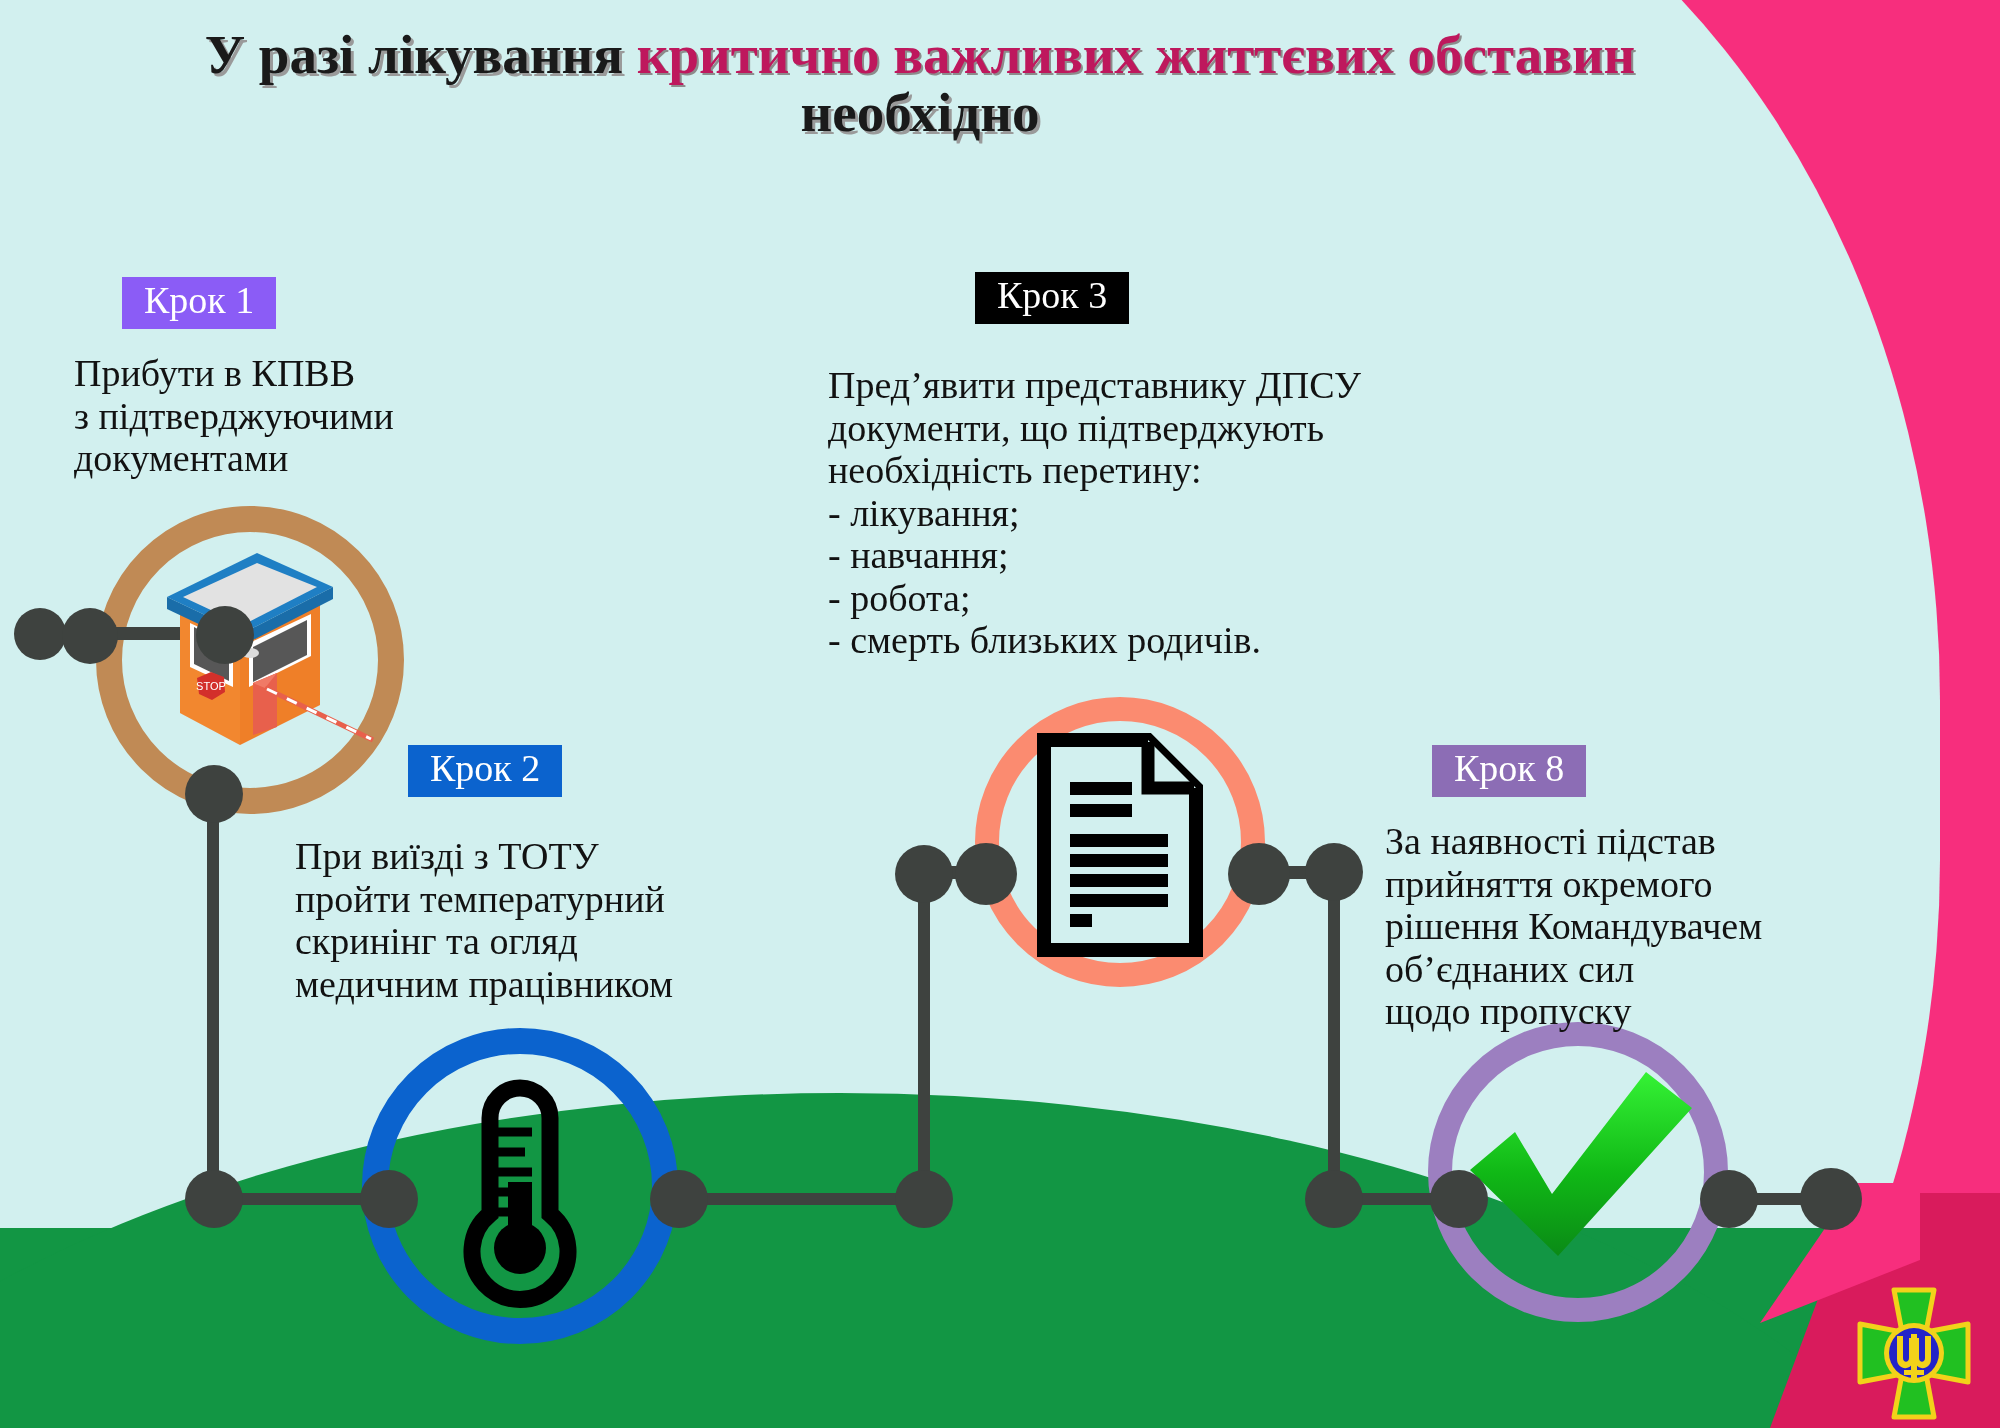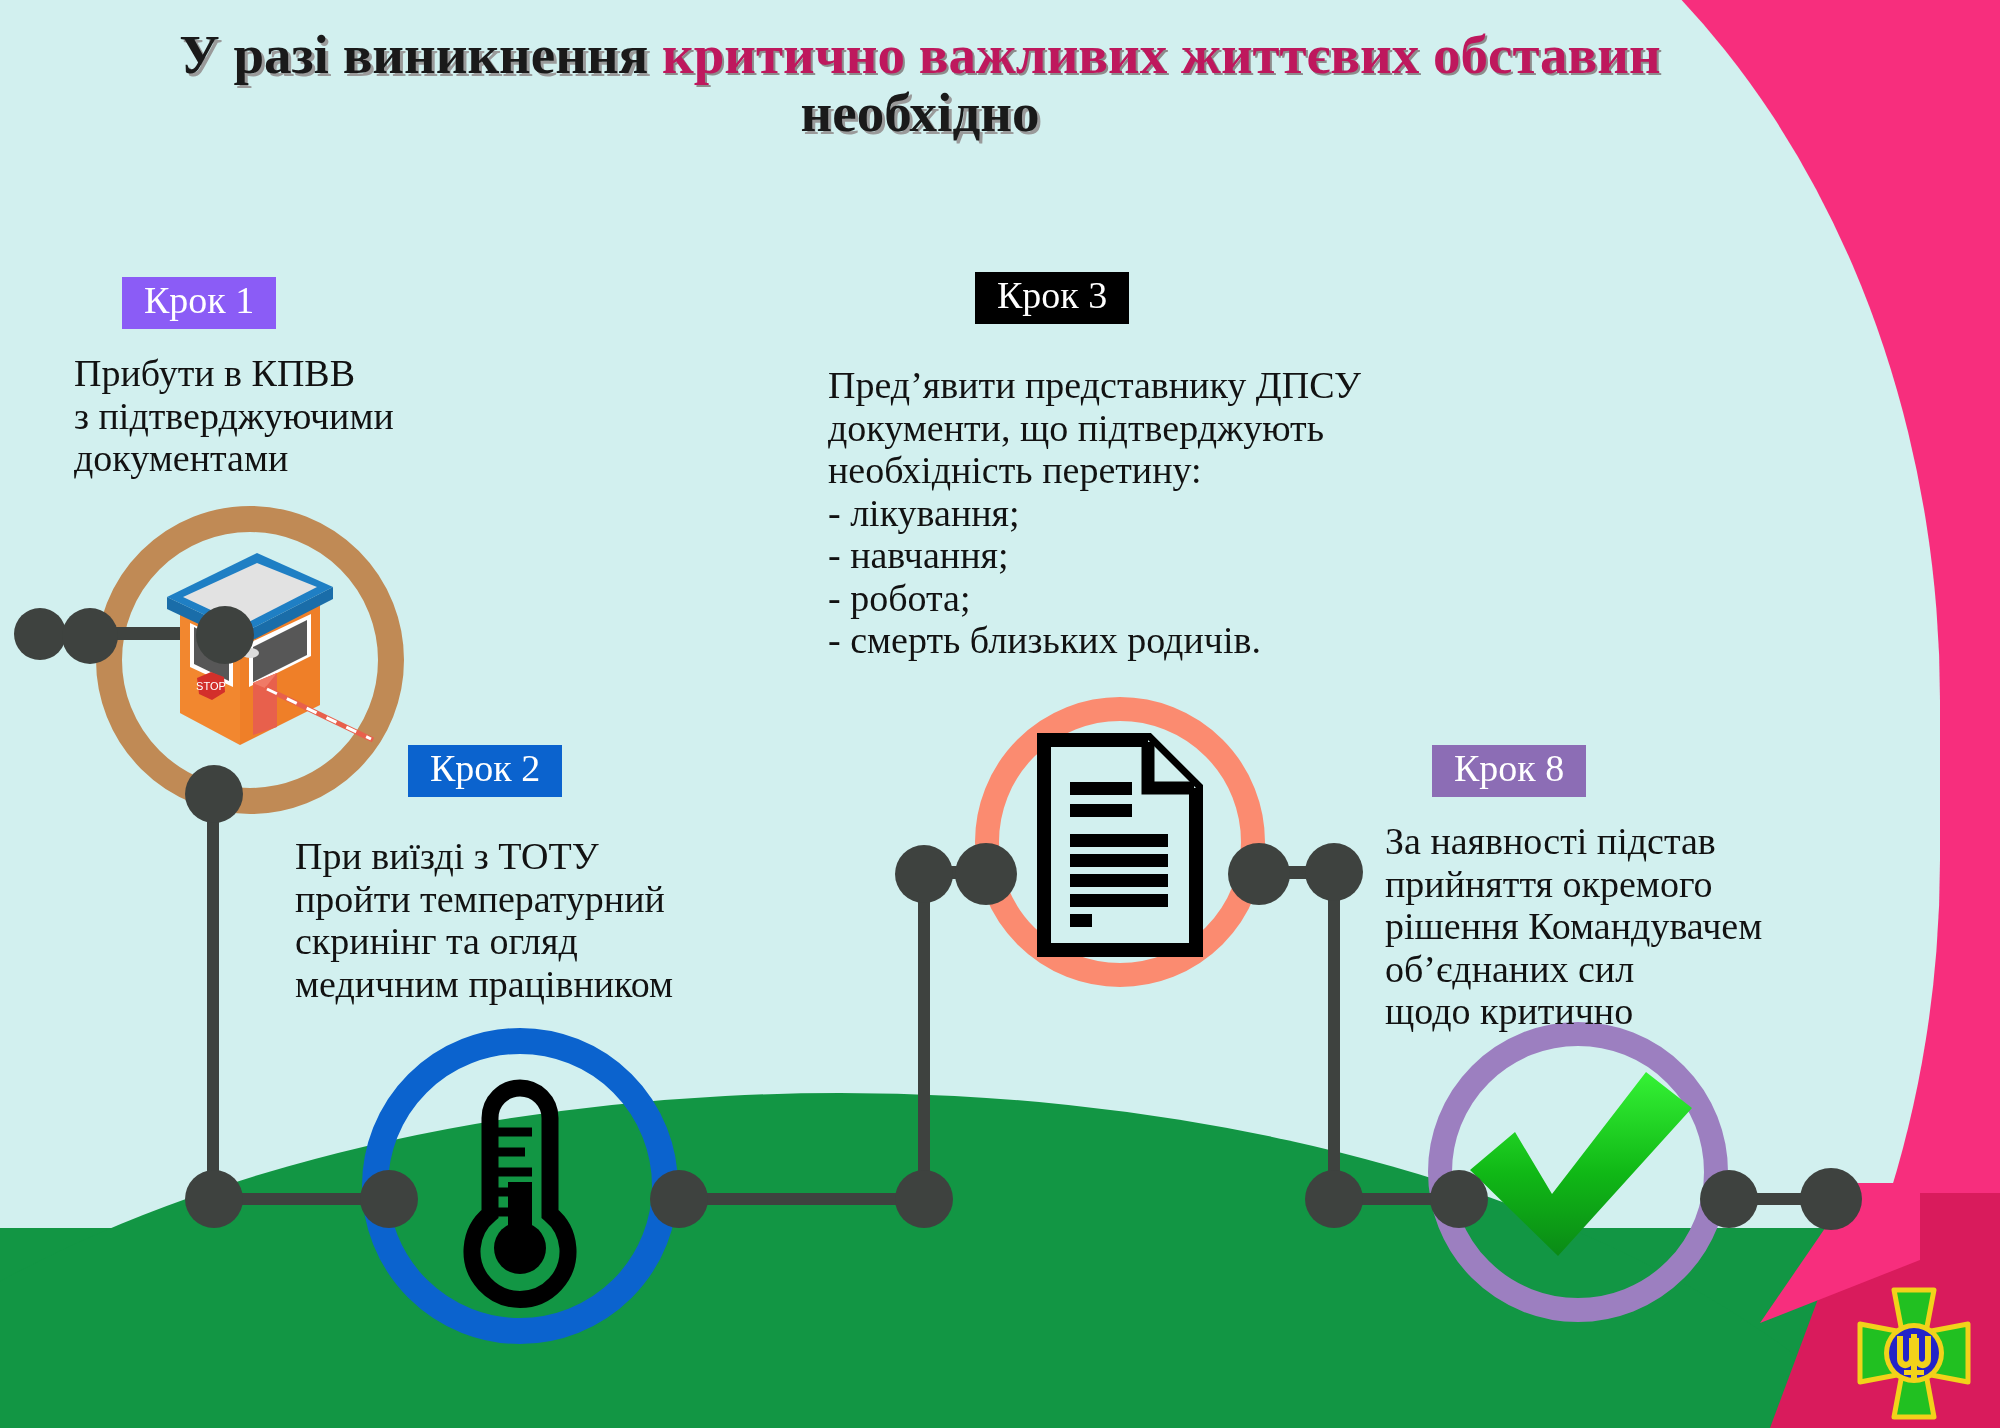--- a/index.html
+++ b/index.html
@@ -155,21 +155,21 @@
   <div class="bg-teal-mask"></div>
   <div class="bg-green-left"></div>
   <div class="bg-green-right"></div>
   <div class="bg-green-arc"></div>
   <div class="bg-pink-bottom"></div>
   <div class="bg-pink-bottom-light"></div>
 
   <div class="content">
 
     <div class="title-wrap">
-      <div class="title-sub"><span>У разі виникнення </span><span class="hl">критично важливих життєвих обставин</span><br><span>необхідно</span></div>
+      <div class="title-sub"><span>У разі лікування </span><span class="hl">критично важливих життєвих обставин</span><br><span>необхідно</span></div>
     </div>
 
     <div class="conn-line" style="left:40px; top:1195px; width:1718px; height:0;"></div>
 
     <div class="conn-line" style="left:40px; top:627px; width:190px; height:13px;"></div>
     <div class="conn-dot" style="left:14px; top:608px; width:52px; height:52px;"></div>
     <div class="conn-dot" style="left:62px; top:608px; width:56px; height:56px;"></div>
     <div class="conn-dot" style="left:196px; top:606px; width:58px; height:58px;"></div>
 
     <div class="conn-line" style="left:207px; top:790px; width:12px; height:412px;"></div>
@@ -301,21 +301,21 @@
           <rect x="40" y="213" width="48" height="13"></rect>
         </g>
       </svg>
     </div>
 
     <div class="chip" style="left:1432px; top:745px; background:#8c6db5;">Крок 8</div>
     <div class="body-text" style="left:1385px; top:820px; width:600px;">За наявності підстав
 прийняття окремого
 рішення Командувачем
 об’єднаних сил
-щодо критично</div>
+щодо пропуску</div>
 
     <div class="ring" style="left:1428px; top:1022px; width:300px; height:300px; border:24px solid #9c7fc0;"></div>
 
     <div class="icon-box" style="left:1460px; top:1060px; width:240px; height:230px;">
       <svg viewBox="0 0 240 230" width="240" height="230">
         <defs>
           <linearGradient id="gchk" x1="0" y1="0" x2="0" y2="1">
             <stop offset="0%" stop-color="#35f235"></stop>
             <stop offset="55%" stop-color="#10b816"></stop>
             <stop offset="100%" stop-color="#0a8a16"></stop>

